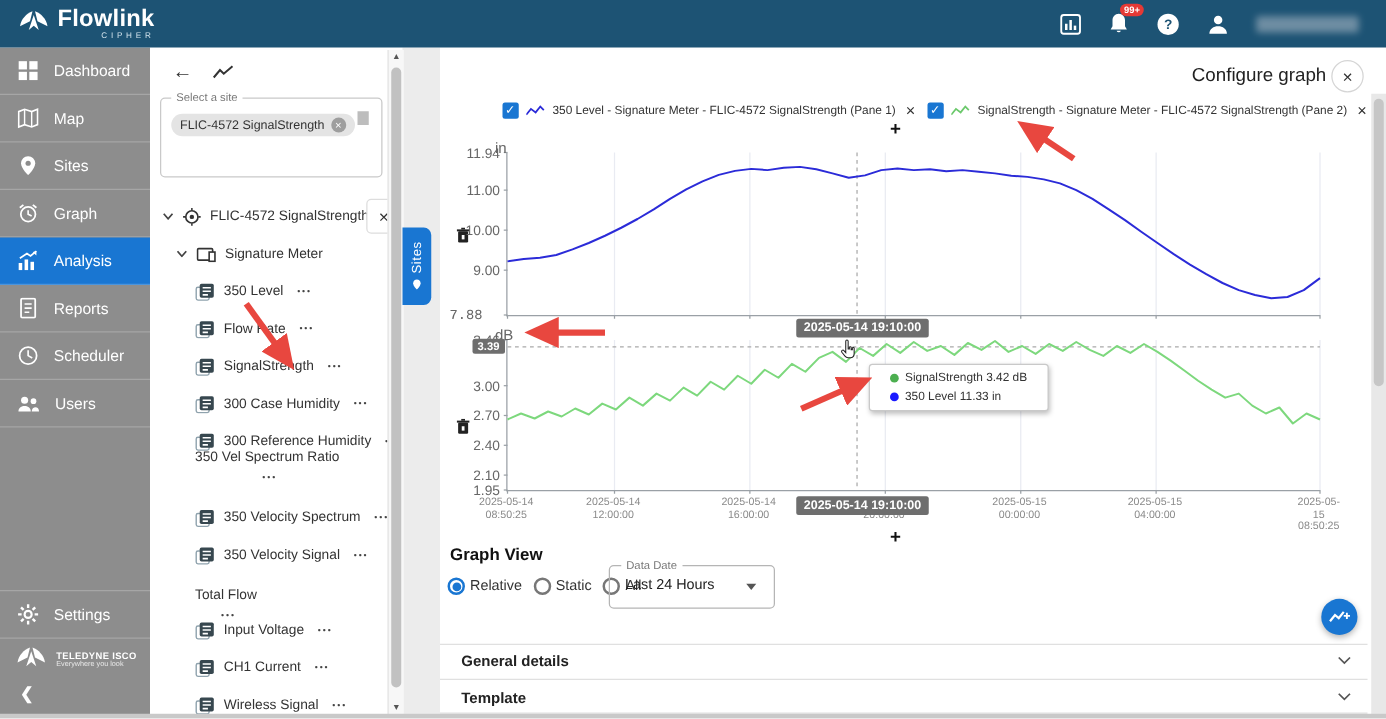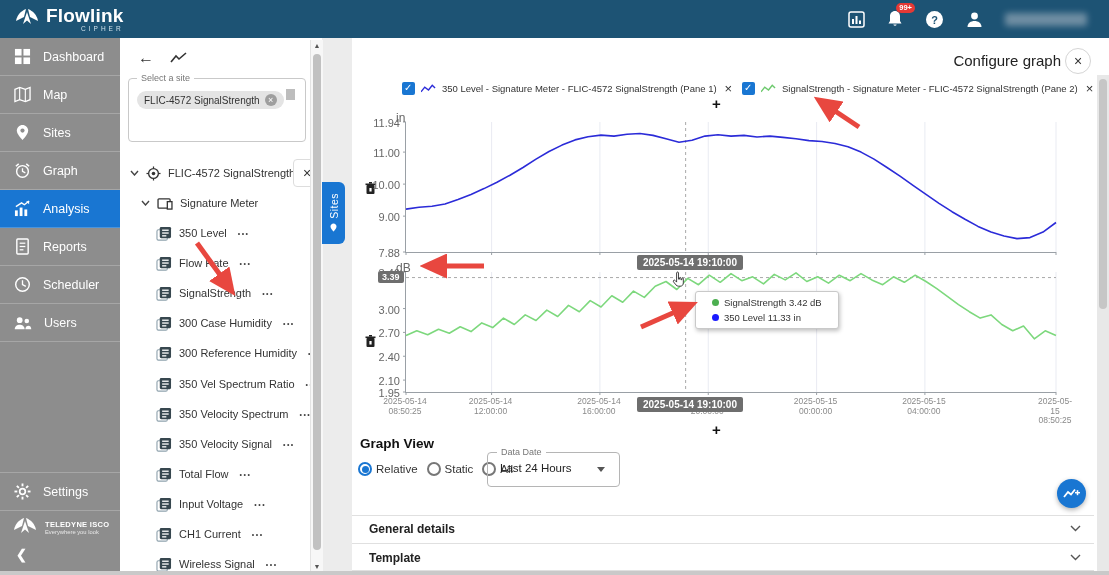--- a/index.html
+++ b/index.html
@@ -347,21 +347,21 @@
           <svg width="16" height="15" viewBox="0 0 17 16">
             <rect x="1" y="4" width="11" height="11" rx="1.5" fill="none" stroke="#8fa2ad" stroke-width="1.2"></rect>
             <rect x="4" y="1" width="12" height="12" rx="1.5" fill="#37474f"></rect>
             <line x1="6.5" y1="4.5" x2="13.5" y2="4.5" stroke="#fff" stroke-width="1.4"></line>
             <line x1="6.5" y1="7.5" x2="13.5" y2="7.5" stroke="#fff" stroke-width="1.4"></line>
             <line x1="6.5" y1="10.5" x2="11" y2="10.5" stroke="#fff" stroke-width="1.4"></line>
           </svg>
           <span class="tree-label">300 Reference Humidity</span>
           <span class="dots">•••</span>
         </div>
-        <div class="tree-row meas" style="left: 36px; top: 335px;">
+        <div class="tree-row meas" style="left: 36px; top: 315px; flex-direction: column;">
           <svg width="16" height="15" viewBox="0 0 17 16">
             <rect x="1" y="4" width="11" height="11" rx="1.5" fill="none" stroke="#8fa2ad" stroke-width="1.2"></rect>
             <rect x="4" y="1" width="12" height="12" rx="1.5" fill="#37474f"></rect>
             <line x1="6.5" y1="4.5" x2="13.5" y2="4.5" stroke="#fff" stroke-width="1.4"></line>
             <line x1="6.5" y1="7.5" x2="13.5" y2="7.5" stroke="#fff" stroke-width="1.4"></line>
             <line x1="6.5" y1="10.5" x2="11" y2="10.5" stroke="#fff" stroke-width="1.4"></line>
           </svg>
           <span class="tree-label">350 Vel Spectrum Ratio</span>
           <span class="dots">•••</span>
         </div>
@@ -380,21 +380,21 @@
           <svg width="16" height="15" viewBox="0 0 17 16">
             <rect x="1" y="4" width="11" height="11" rx="1.5" fill="none" stroke="#8fa2ad" stroke-width="1.2"></rect>
             <rect x="4" y="1" width="12" height="12" rx="1.5" fill="#37474f"></rect>
             <line x1="6.5" y1="4.5" x2="13.5" y2="4.5" stroke="#fff" stroke-width="1.4"></line>
             <line x1="6.5" y1="7.5" x2="13.5" y2="7.5" stroke="#fff" stroke-width="1.4"></line>
             <line x1="6.5" y1="10.5" x2="11" y2="10.5" stroke="#fff" stroke-width="1.4"></line>
           </svg>
           <span class="tree-label">350 Velocity Signal</span>
           <span class="dots">•••</span>
         </div>
-        <div class="tree-row meas" style="left: 36px; top: 425px;">
+        <div class="tree-row meas" style="left: 36px; top: 425px; flex-direction: column;">
           <svg width="16" height="15" viewBox="0 0 17 16">
             <rect x="1" y="4" width="11" height="11" rx="1.5" fill="none" stroke="#8fa2ad" stroke-width="1.2"></rect>
             <rect x="4" y="1" width="12" height="12" rx="1.5" fill="#37474f"></rect>
             <line x1="6.5" y1="4.5" x2="13.5" y2="4.5" stroke="#fff" stroke-width="1.4"></line>
             <line x1="6.5" y1="7.5" x2="13.5" y2="7.5" stroke="#fff" stroke-width="1.4"></line>
             <line x1="6.5" y1="10.5" x2="11" y2="10.5" stroke="#fff" stroke-width="1.4"></line>
           </svg>
           <span class="tree-label">Total Flow</span>
           <span class="dots">•••</span>
         </div>
@@ -534,21 +534,21 @@
       <rect x="0.5" y="1.5" width="10" height="1.6" fill="#222"></rect>
       <rect x="4" y="0" width="3" height="1.6" fill="#222"></rect>
       <rect x="4.4" y="6" width="2.2" height="3.5" fill="#fff"></rect>
     </svg>
 
     <div id="axis-labels">
         <span class="ylab" style="left: 14px; top: 79px;">11.94</span>
         <span class="ylab" style="left: 14px; top: 109.099px;">11.00</span>
         <span class="ylab" style="left: 14px; top: 141.118px;">10.00</span>
         <span class="ylab" style="left: 14px; top: 173.138px;">9.00</span>
-        <span class="ylab" style="left: 14px; top: 209px;">7.88</span>
+        <span class="ylab" style="left: 0; top: 209px; font-family: Liberation Mono, monospace;">7.88</span>
         <span class="unit" style="left: 44px; top: 73px;">in</span>
         <span class="ylab" style="left: 14px; top: 229px;">3.46</span>
         <span class="ylab" style="left: 14px; top: 265.556px;">3.00</span>
         <span class="ylab" style="left: 14px; top: 289.397px;">2.70</span>
         <span class="ylab" style="left: 14px; top: 313.238px;">2.40</span>
         <span class="ylab" style="left: 14px; top: 337.079px;">2.10</span>
         <span class="ylab" style="left: 14px; top: 349px;">1.95</span>
         <span class="unit" style="left: 44px; top: 223px;">dB</span>
         <span class="xlab" style="left: 53px; top: 359px;">2025-05-14
 08:50:25</span>

